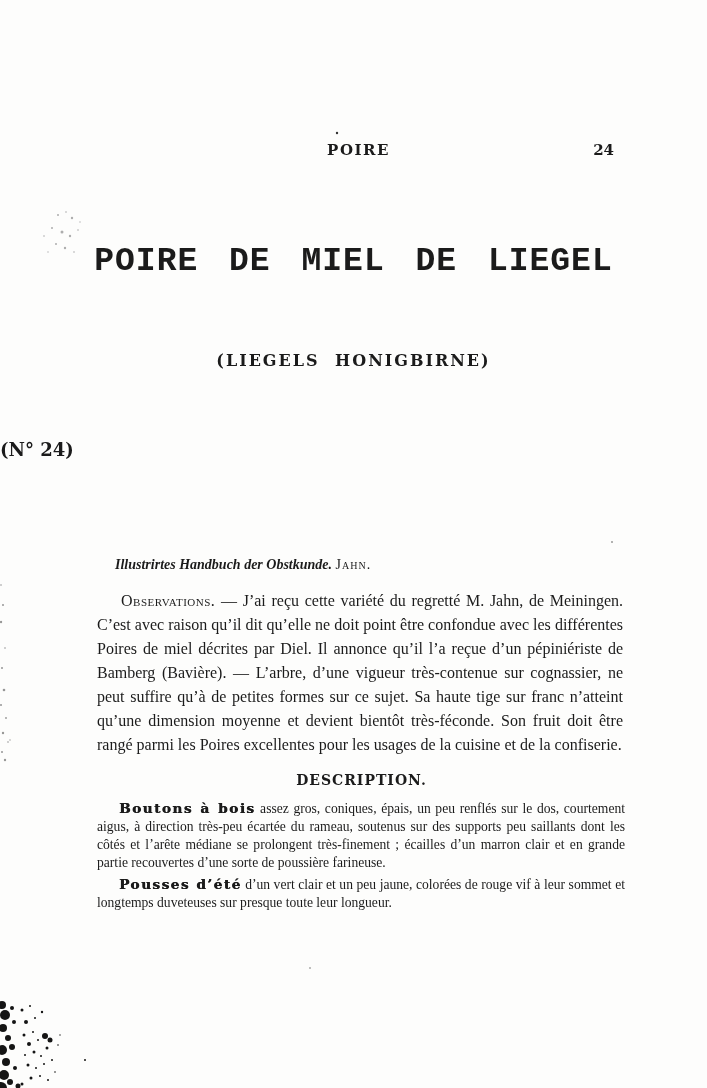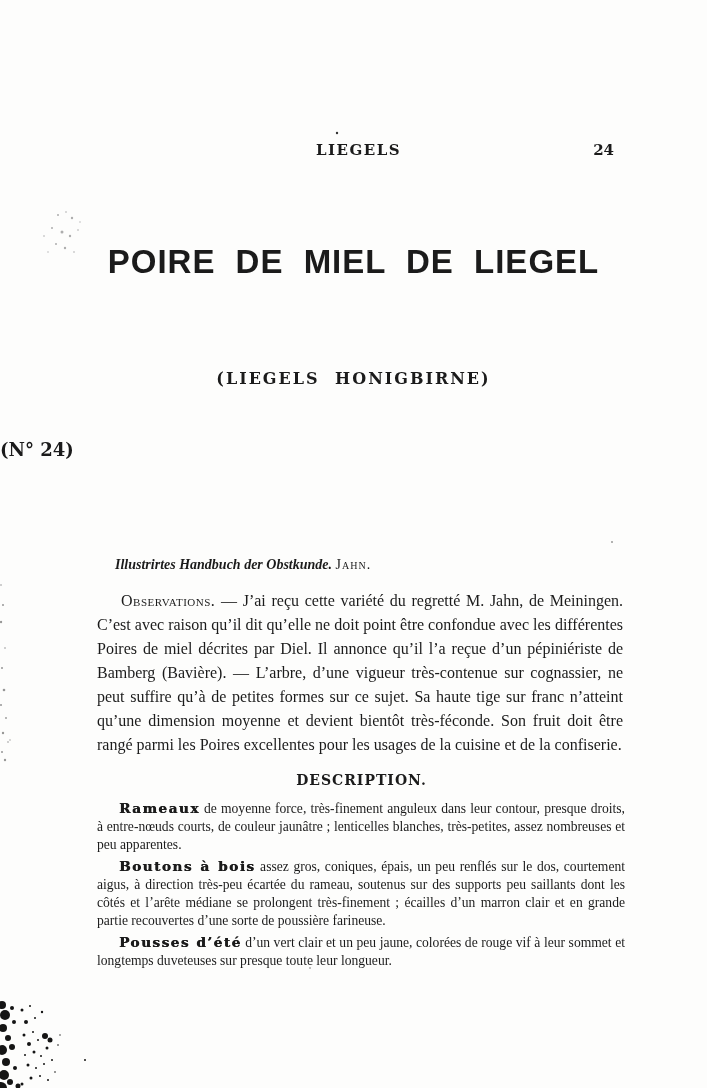--- a/index.html
+++ b/index.html
@@ -14,25 +14,25 @@
     position:absolute; left:0; right:0; text-align:center;
     font-size:15px; font-weight:bold; letter-spacing:1.5px;
     font-family:"DejaVu Serif", serif;
   }
   .page-number {
     position:absolute; right:6px; top:0;
     font-size:15px; font-weight:bold; font-family:"DejaVu Serif", serif;
   }
   .title {
     position:absolute; top:243px; left:0; width:100%; text-align:center;
-    font-family:Liberation Sans, sans-serif; font-size:33px; font-weight:bold;
+    font-family:Liberation Mono, monospace; font-size:33px; font-weight:bold;
     letter-spacing:1px; word-spacing:10px; margin:0; white-space:nowrap;
   }
   .subtitle {
-    position:absolute; top:369px; left:0; width:100%; text-align:center;
+    position:absolute; top:351px; left:0; width:100%; text-align:center;
     font-family:"DejaVu Serif", serif; font-size:16px; font-weight:bold;
     letter-spacing:2px; word-spacing:8px;
   }
   .number-line {
     position:absolute; top:439px; left:0; width:100%; text-align:left;
     font-size:18px; font-weight:bold; font-family:"DejaVu Serif", serif;
   }
   .reference { position:absolute; top:557px; left:115px; font-size:14px; }
   .ref-work { font-style:italic; font-weight:bold; }
   .ref-author { font-variant:small-caps; letter-spacing:1px; }
@@ -60,21 +60,21 @@
     position:absolute; left:0; top:0; width:707px; height:1088px;
     pointer-events:none;
   }
 </style>
 </head>
 <body>
 
 <div class="page">
 
   <div class="header">
-    <span class="running-title">LIEGELS</span>
+    <span class="running-title">POIRE</span>
     <span class="page-number">24</span>
   </div>
 
   <h1 class="title">POIRE DE MIEL DE LIEGEL</h1>
 
   <div class="subtitle">(LIEGELS HONIGBIRNE)</div>
 
   <div class="number-line">(N° 24)</div>
 
   <div class="reference">
@@ -84,24 +84,20 @@
 
   <p class="obs">
     <span class="lead-sc">Observations.</span>
     <span>—</span>
     <span>J’ai reçu cette variété du regretté M. Jahn, de Meiningen. C’est avec raison qu’il dit qu’elle ne doit point être confondue avec les différentes Poires de miel décrites par Diel. Il annonce qu’il l’a reçue d’un pépiniériste de Bamberg (Bavière). — L’arbre, d’une vigueur très-contenue sur cognassier, ne peut suffire qu’à de petites formes sur ce sujet. Sa haute tige sur franc n’atteint qu’une dimension moyenne et devient bientôt très-féconde. Son fruit doit être rangé parmi les Poires excellentes pour les usages de la cuisine et de la confiserie.</span>
   </p>
 
   <h2 class="desc-heading">DESCRIPTION.</h2>
 
   <div class="desc">
-    <p>
-      <span class="lead-fat">Rameaux</span>
-      <span>de moyenne force, très-finement anguleux dans leur contour, presque droits, à entre-nœuds courts, de couleur jaunâtre ; lenticelles blanches, très-petites, assez nombreuses et peu apparentes.</span>
-    </p>
     <p>
       <span class="lead-fat">Boutons à bois</span>
       <span>assez gros, coniques, épais, un peu renflés sur le dos, courtement aigus, à direction très-peu écartée du rameau, soutenus sur des supports peu saillants dont les côtés et l’arête médiane se prolongent très-finement ; écailles d’un marron clair et en grande partie recouvertes d’une sorte de poussière farineuse.</span>
     </p>
     <p>
       <span class="lead-fat">Pousses d’été</span>
       <span>d’un vert clair et un peu jaune, colorées de rouge vif à leur sommet et longtemps duveteuses sur presque toute leur longueur.</span>
     </p>
   </div>
 

